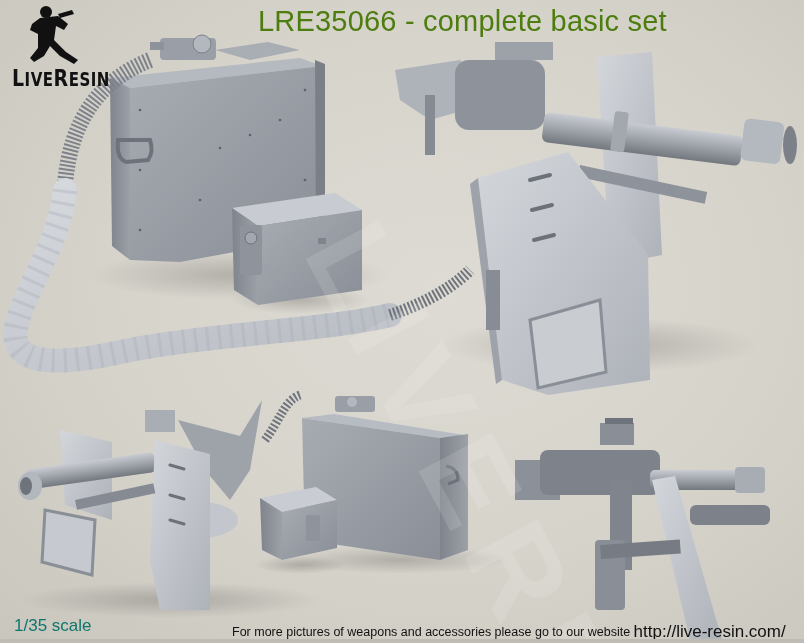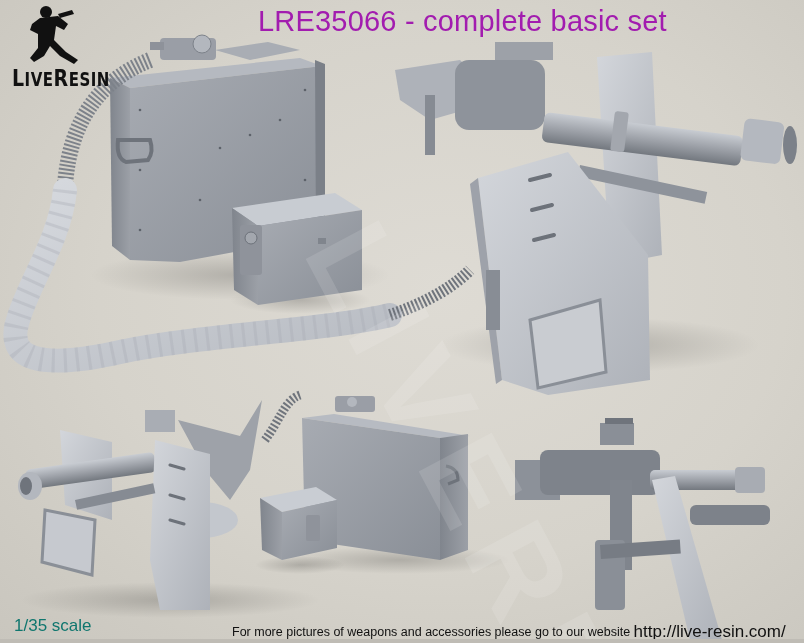--- a/index.html
+++ b/index.html
@@ -1,20 +1,20 @@
 <!DOCTYPE html>
 <html><head>
 <meta charset="utf-8">
 <style>
   html, body { margin:0; padding:0; }
   body { width:804px; height:643px; overflow:hidden; position:relative;
     background: radial-gradient(ellipse at 55% 45%, #dedbd4 0%, #d6d3cb 55%, #c9c6be 100%);
     font-family: "Liberation Sans", sans-serif; }
   .abs { position:absolute; }
-  .title { left:258px; top:5px; font-size:29px; color:#a21caf; letter-spacing:0.2px; white-space:nowrap; }
+  .title { left:258px; top:5px; font-size:29px; color:#4d7c0f; letter-spacing:0.2px; white-space:nowrap; }
   .logo { left:8px; top:4px; width:100px; height:90px; }
   .logo-text { left:12px; top:63px; font-family:"DejaVu Sans", sans-serif; font-weight:bold; font-size:15px; color:#111; letter-spacing:0.5px; transform:scaleY(1.25); transform-origin:top left; white-space:nowrap; }
   .logo-text .big { font-size:19px; }
   .scale { left:14px; top:616px; font-size:17px; color:#0f766e; }
   .footer { left:232px; top:621px; font-size:12.5px; color:#111; white-space:nowrap; }
   .footer .url { font-size:17px; position:relative; top:1px; }
   .bottom-strip { left:0; top:639px; width:804px; height:4px; background:#bfbcb5; }
   .watermark { left:400px; top:200px; font-size:120px; color:rgba(255,255,255,0.12); transform:rotate(62deg); transform-origin:left top; font-weight:bold; letter-spacing:18px; white-space:nowrap; pointer-events:none; }
   svg { position:absolute; left:0; top:0; }
 </style>

